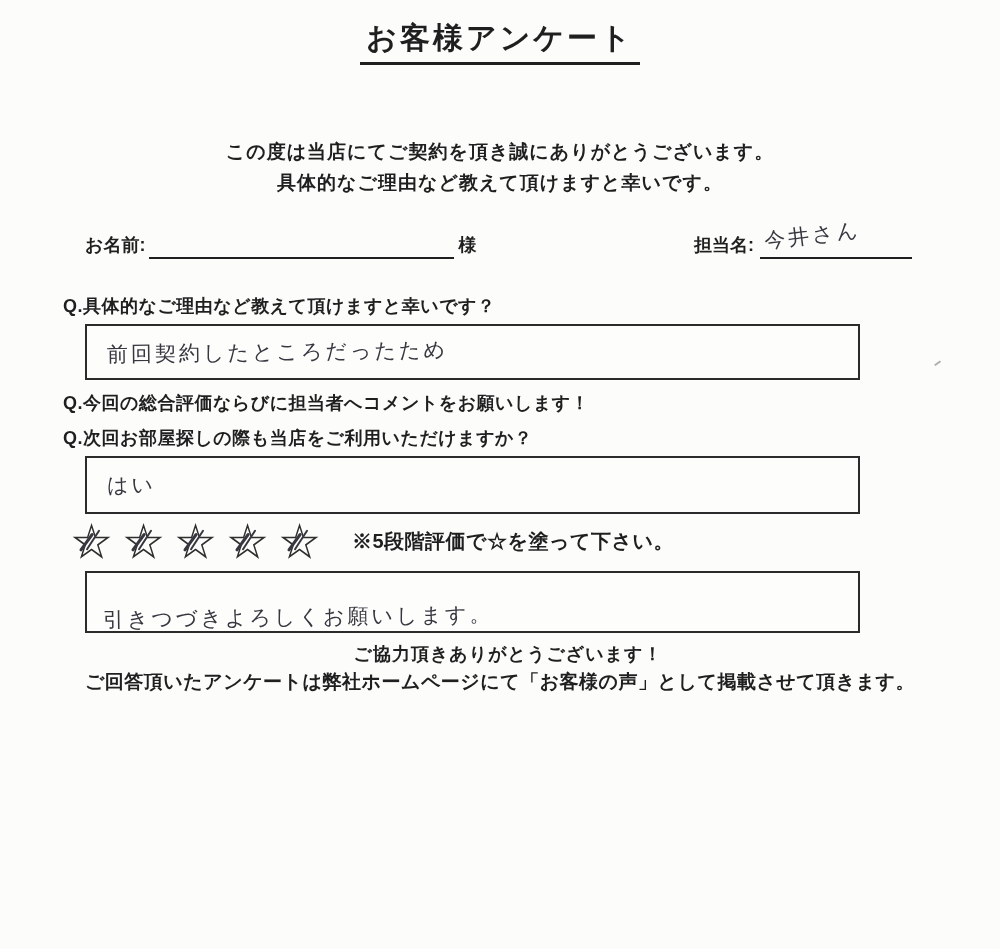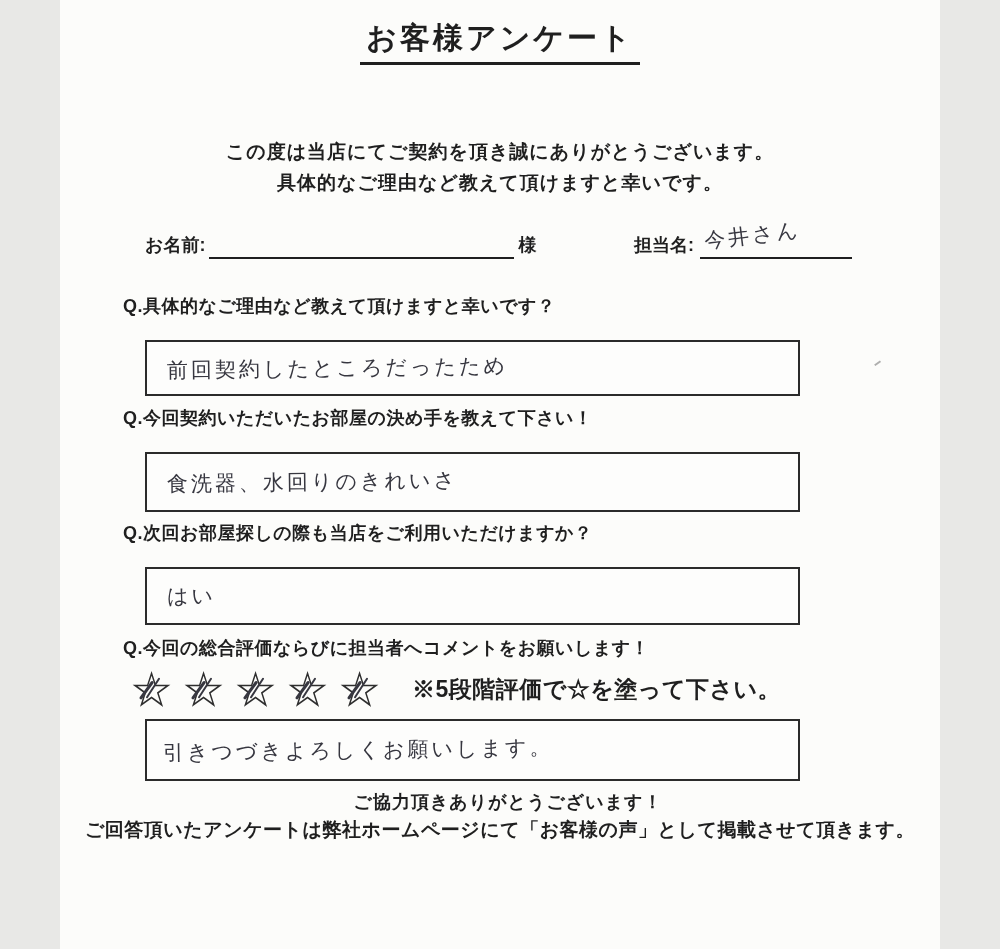--- a/index.html
+++ b/index.html
@@ -1,21 +1,21 @@
 <!DOCTYPE html>
 <html lang="ja" style="--paper: #fcfcfa; --ink: #1f1f1f; --hand: #373740; --box: #2b2b2b;"><head>
 <meta charset="utf-8">
 <style>
   :root{
     --paper:#fcfcfa; --ink:#1f1f1f; --hand:#373740; --box:#2b2b2b;
   }
   *{ margin:0; padding:0; box-sizing:border-box; }
   html,body{ background:#e8e8e6; }
   .page{
-    width:880px; height:949px; margin:0 auto; position:relative; overflow:hidden;
+    width:1000px; height:949px; margin:0 auto; position:relative; overflow:hidden;
     background:var(--paper); color:var(--ink);
     font-family:"Liberation Sans", sans-serif;
   }
   
   .title-wrap{ text-align:center; padding-top:18px; }
   .title{
     display:inline-block; font-size:30px; font-weight:900; letter-spacing:3px;
     border-bottom:3px solid var(--ink); padding:0 6px 3px 6px;
   }
   
@@ -37,41 +37,41 @@
   .hand{
     font-weight:400; color:var(--hand); font-size:21px; letter-spacing:3px;
     font-family:"Liberation Sans", sans-serif;
   }
   
   .qblock{ margin:0 140px 0 63px; }
   .q1{ margin-top:34px; }
   .qline1{ font-size:18px; font-weight:bold; line-height:1.5; letter-spacing:0.5px; }
   .qline2{ font-size:18px; font-weight:bold; line-height:1.5; letter-spacing:0.5px; padding-left:24px; }
   .answer-box{
-    margin-left:22px; margin-top:20px; border:2px solid var(--box);
+    margin-left:22px; margin-top:4px; border:2px solid var(--box);
     background:#fdfdfc; display:flex; align-items:center; padding-left:20px;
   }
   .bh56{ height:56px; } .bh60{ height:60px; } .bh58{ height:58px; }
   .tilt-a{ transform:rotate(-0.8deg); display:inline-block; }
   .tilt-b{ transform:rotate(-0.4deg); display:inline-block; }
   .mt10{ margin-top:10px; } .mt9{ margin-top:9px; } .mt8{ margin-top:8px; }
   
   .rating-row{ display:flex; align-items:center; margin:6px 140px 0 70px; }
   .stars{ display:flex; align-items:center; }
   .star{
     position:relative; font-size:43px; line-height:1; color:#2e2e2e; margin-right:9px;
     font-weight:normal; display:inline-block;
   }
   .star .mark{ position:absolute; background:var(--hand); border-radius:2px; display:block; }
   .star .m1{ left:34%; top:26%; width:2.5px; height:52%; transform:rotate(36deg); }
   .star .m2{ left:52%; top:20%; width:2px; height:56%; transform:rotate(33deg); }
-  .rating-note{ font-size:23px; font-weight:bold; margin-left:22px; letter-spacing:0.5px; }
+  .rating-note{ font-size:20px; font-weight:bold; margin-left:22px; letter-spacing:0.5px; }
   .comment-box{
     margin:8px 140px 0 85px; border:2px solid var(--box); background:#fdfdfc;
-    height:62px; display:flex; align-items:center; padding-left:16px;
+    height:62px; display:flex; align-items:flex-end; padding-left:16px;
   }
   
   .footer1{ margin-top:9px; text-align:center; font-size:18px; font-weight:bold; letter-spacing:1px;margin-left:16px; }
   .footer2{ margin-top:3px; text-align:center; font-size:19px; font-weight:bold; letter-spacing:0.5px; }
   
   .speck{
     position:absolute; top:362px; right:58px; width:7px; height:5px;
     border-top:2px solid #9a9a9a; transform:rotate(-35deg); opacity:0.8;
   }
 </style>
@@ -103,38 +103,31 @@
   </div>
 
   <section class="qblock q1">
     <div class="qline1">Q.具体的なご理由など教えて頂けますと幸いです？</div>
     <div class="answer-box bh56">
       <span class="hand tilt-a">前回契約したところだったため</span>
     </div>
   </section>
 
 
-  <section class="qblock mt9">
-    <div class="qline1">Q.今回契約いただいたお部屋の決め手を教えて下さい！</div>
-    <div class="qline2"></div>
-    <div class="answer-box bh60">
-      <span class="hand tilt-a">食洗器、水回りのきれいさ</span>
-    </div>
+
+  <section class="qblock mt10">
+    <div class="qline1">Q.今回の総合評価ならびに担当者へコメントをお願いします！</div>
   </section>
 
   <section class="qblock mt8">
     <div class="qline1">Q.次回お部屋探しの際も当店をご利用いただけますか？</div>
     <div class="qline2"></div>
     <div class="answer-box bh58">
       <span class="hand tilt-b">はい</span>
     </div>
-  </section>
-
-  <section class="qblock mt10">
-    <div class="qline1">Q.今回の総合評価ならびに担当者へコメントをお願いします！</div>
   </section>
 
   <div class="rating-row">
     <div class="stars">
         <span class="star">☆<i class="mark m1"></i><i class="mark m2"></i></span>
         <span class="star">☆<i class="mark m1"></i><i class="mark m2"></i></span>
         <span class="star">☆<i class="mark m1"></i><i class="mark m2"></i></span>
         <span class="star">☆<i class="mark m1"></i><i class="mark m2"></i></span>
         <span class="star">☆<i class="mark m1"></i><i class="mark m2"></i></span>
       </div>

